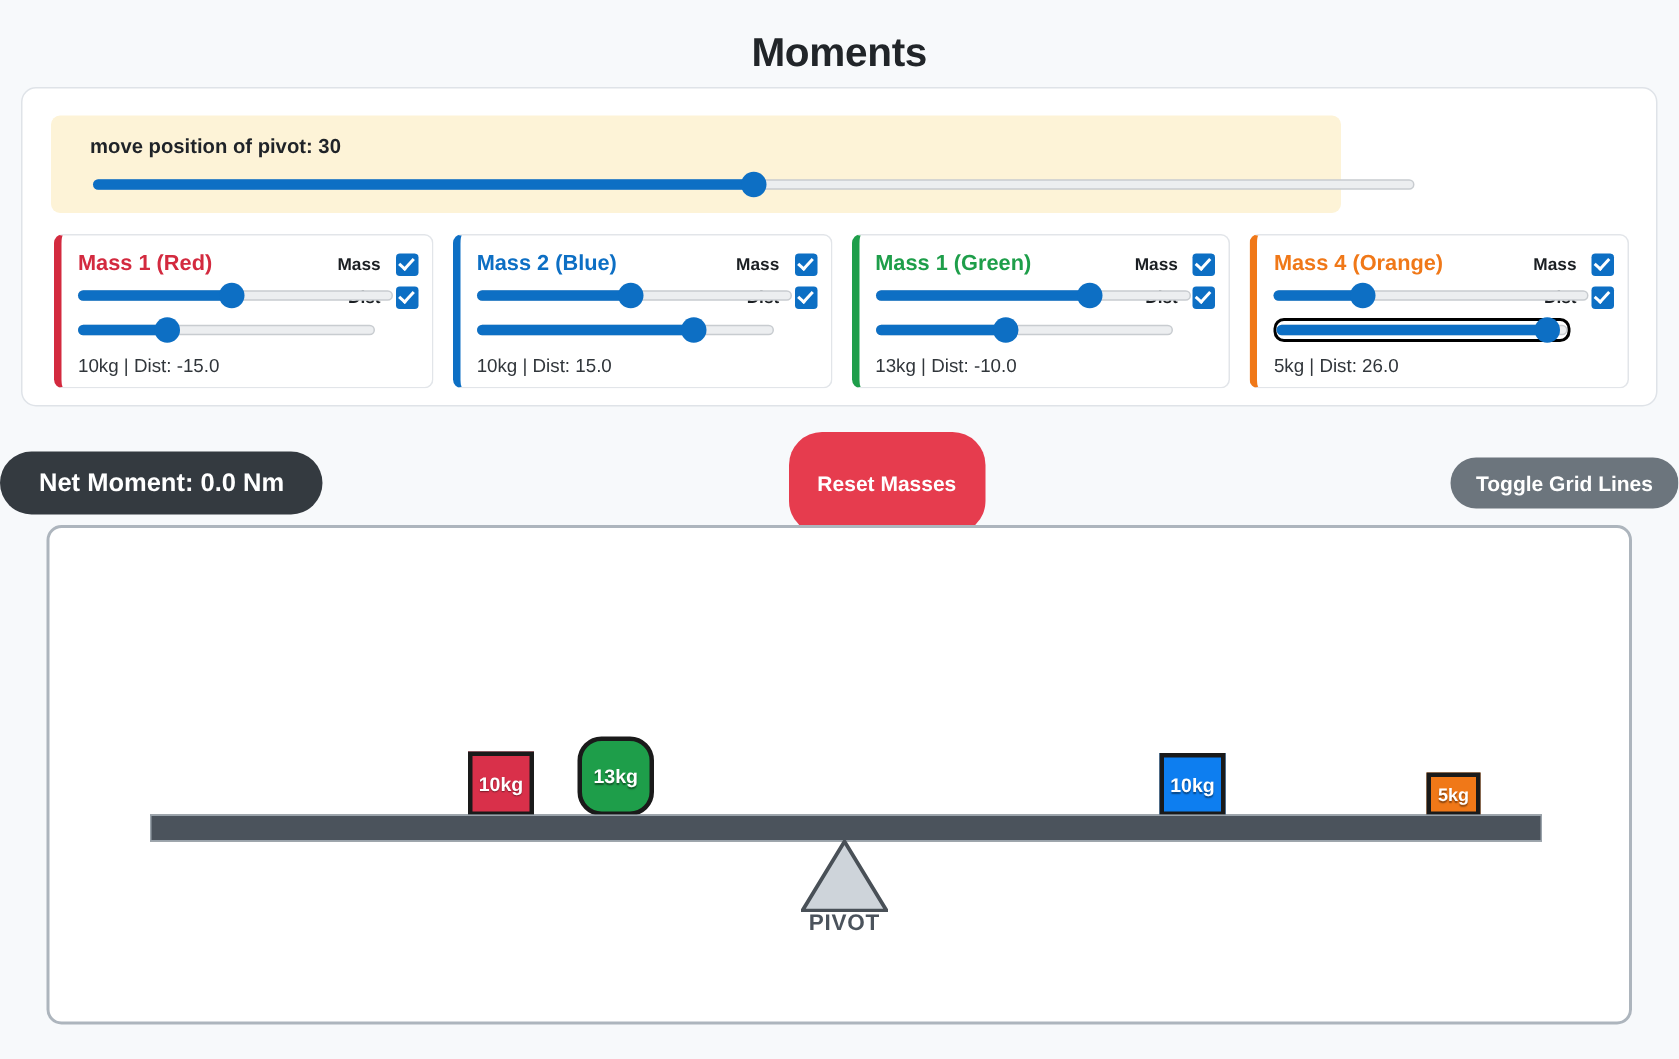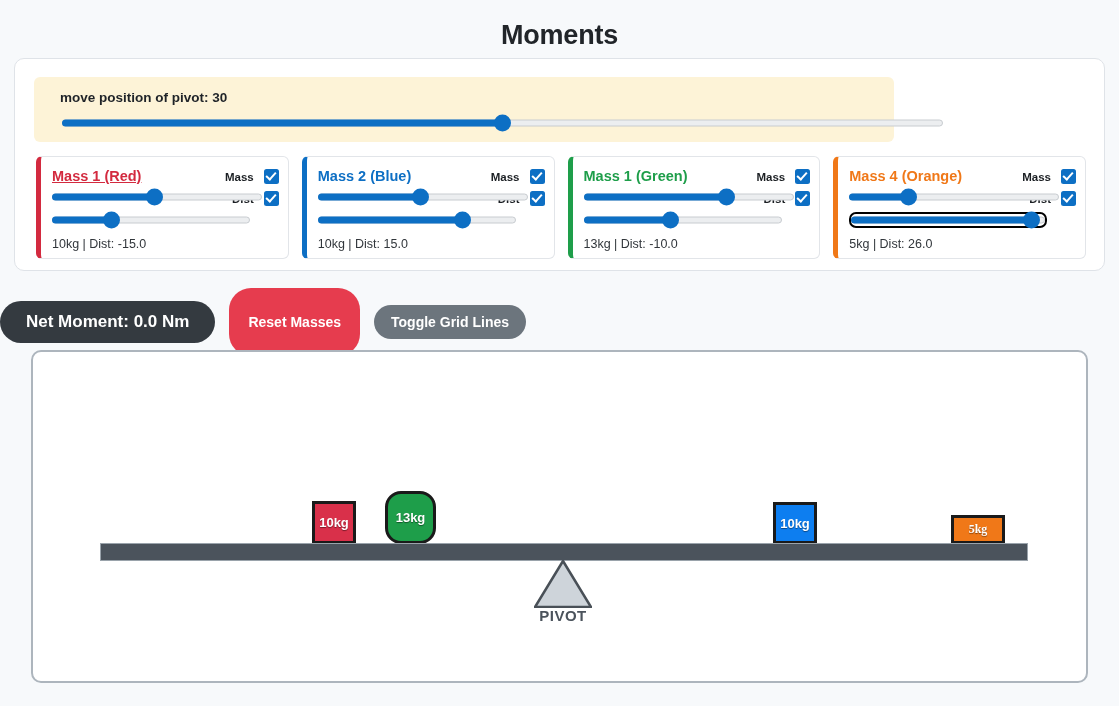--- a/index.html
+++ b/index.html
@@ -128,21 +128,21 @@
     width: 198px; height: 16px;
   }
   .mass-card .readout {
     position: absolute; left: 11px; bottom: 7px;
     font-size: 12.5px; color: #31363b;
   }
 
   
   .buttons-row {
     position: absolute; left: 0; top: 288px; width: 1119px;
-    display: flex; justify-content: flex-start; align-items: center; gap: 14px;
+    display: flex; justify-content: space-between; align-items: center; gap: 14px;
   }
   .btn {
     border: none; border-radius: 22px;
     font-family: "Liberation Sans", sans-serif;
     font-weight: bold; color: #ffffff;
     cursor: pointer; white-space: nowrap;
   }
   .btn-net {
     background: #343a40;
     font-size: 17px;
@@ -208,21 +208,21 @@
       <div class="slider pivot-slider">
         <div class="track"></div>
         <div class="fill" style="width: 50%;"></div>
         <div class="thumb" style="left: 50%;"></div>
       </div>
     </div>
 
     <div class="cards">
 
       <div class="mass-card" style="border-left-color: rgb(211, 42, 63);">
-        <div class="card-title" style="color: rgb(211, 42, 63); text-decoration: underline;">Mass 1 (Red)</div>
+        <div class="card-title" style="color: rgb(211, 42, 63);">Mass 1 (Red)</div>
         <div class="chk-label chk-mass-label">Mass</div>
         <div class="checkbox chk-mass"></div>
         <div class="chk-label chk-dist-label">Dist</div>
         <div class="checkbox chk-dist"></div>
         <div class="slider slider-mass">
           <div class="track"></div>
           <div class="fill" style="width: 49%;"></div>
           <div class="thumb" style="left: 49%;"></div>
         </div>
         <div class="slider slider-dist">
@@ -297,21 +297,21 @@
     <button class="btn btn-net">Net Moment: 0.0 Nm</button>
     <button class="btn btn-reset">Reset Masses</button>
     <button class="btn btn-grid">Toggle Grid Lines</button>
   </div>
 
   <div class="sim-canvas">
     <div id="blocks-layer">
         <div class="block" style="left: 279px; top: 149px; width: 44px; height: 43px; background: rgb(217, 48, 74);">10kg</div>
         <div class="block" style="left: 352px; top: 139px; width: 51px; height: 53px; background: rgb(30, 158, 74); border-radius: 16px;">13kg</div>
         <div class="block" style="left: 740px; top: 150px; width: 44px; height: 42px; background: rgb(13, 126, 240);">10kg</div>
-        <div class="block b-small" style="left: 918px; top: 163px; width: 54px; height: 29px; background: rgb(240, 120, 24); font-family: Liberation Serif, serif;">5kg</div>
+        <div class="block b-small" style="left: 918px; top: 163px; width: 36px; height: 29px; background: rgb(240, 120, 24);">5kg</div>
       </div>
     <div class="beam"></div>
     <svg class="pivot-tri-outline" viewBox="0 0 58 48">
       <polygon points="29,1 57,47 1,47" fill="#ced4da" stroke="#495057" stroke-width="2.5" stroke-linejoin="round"></polygon>
     </svg>
     <div class="pivot-text">PIVOT</div>
   </div>
 
 </div>
 

